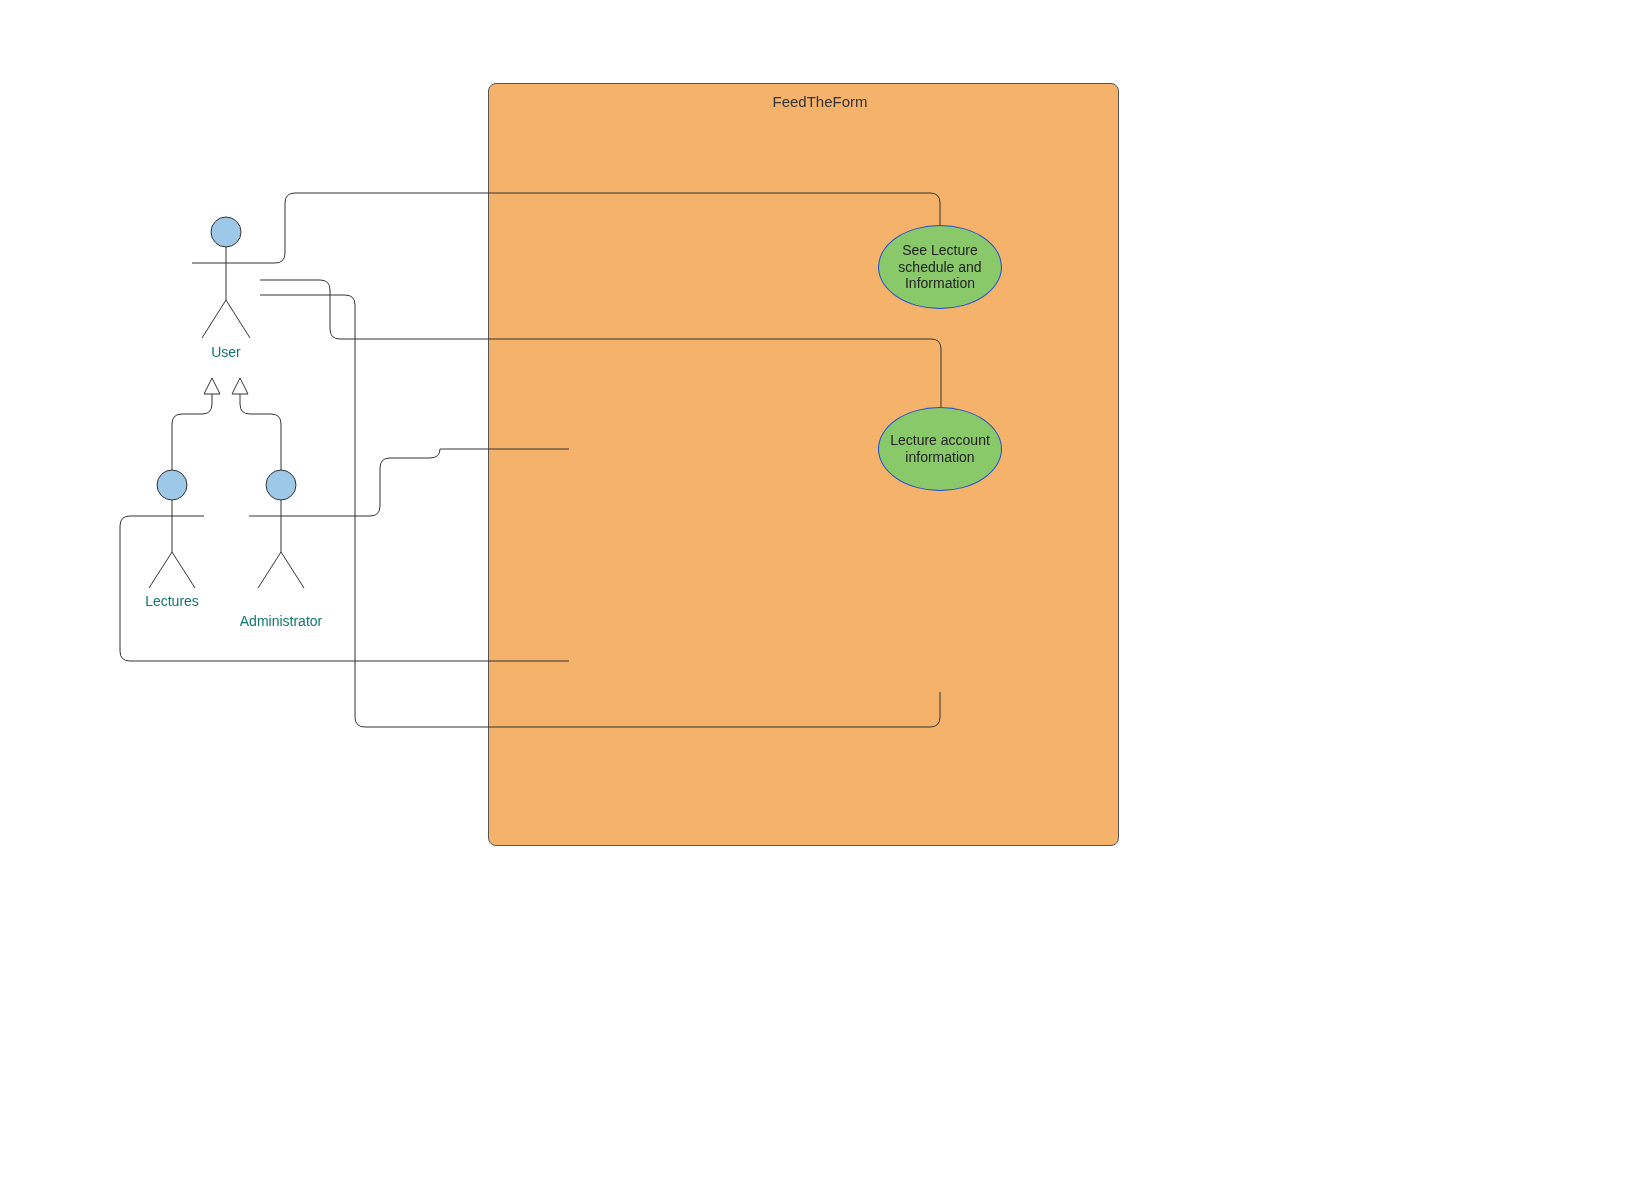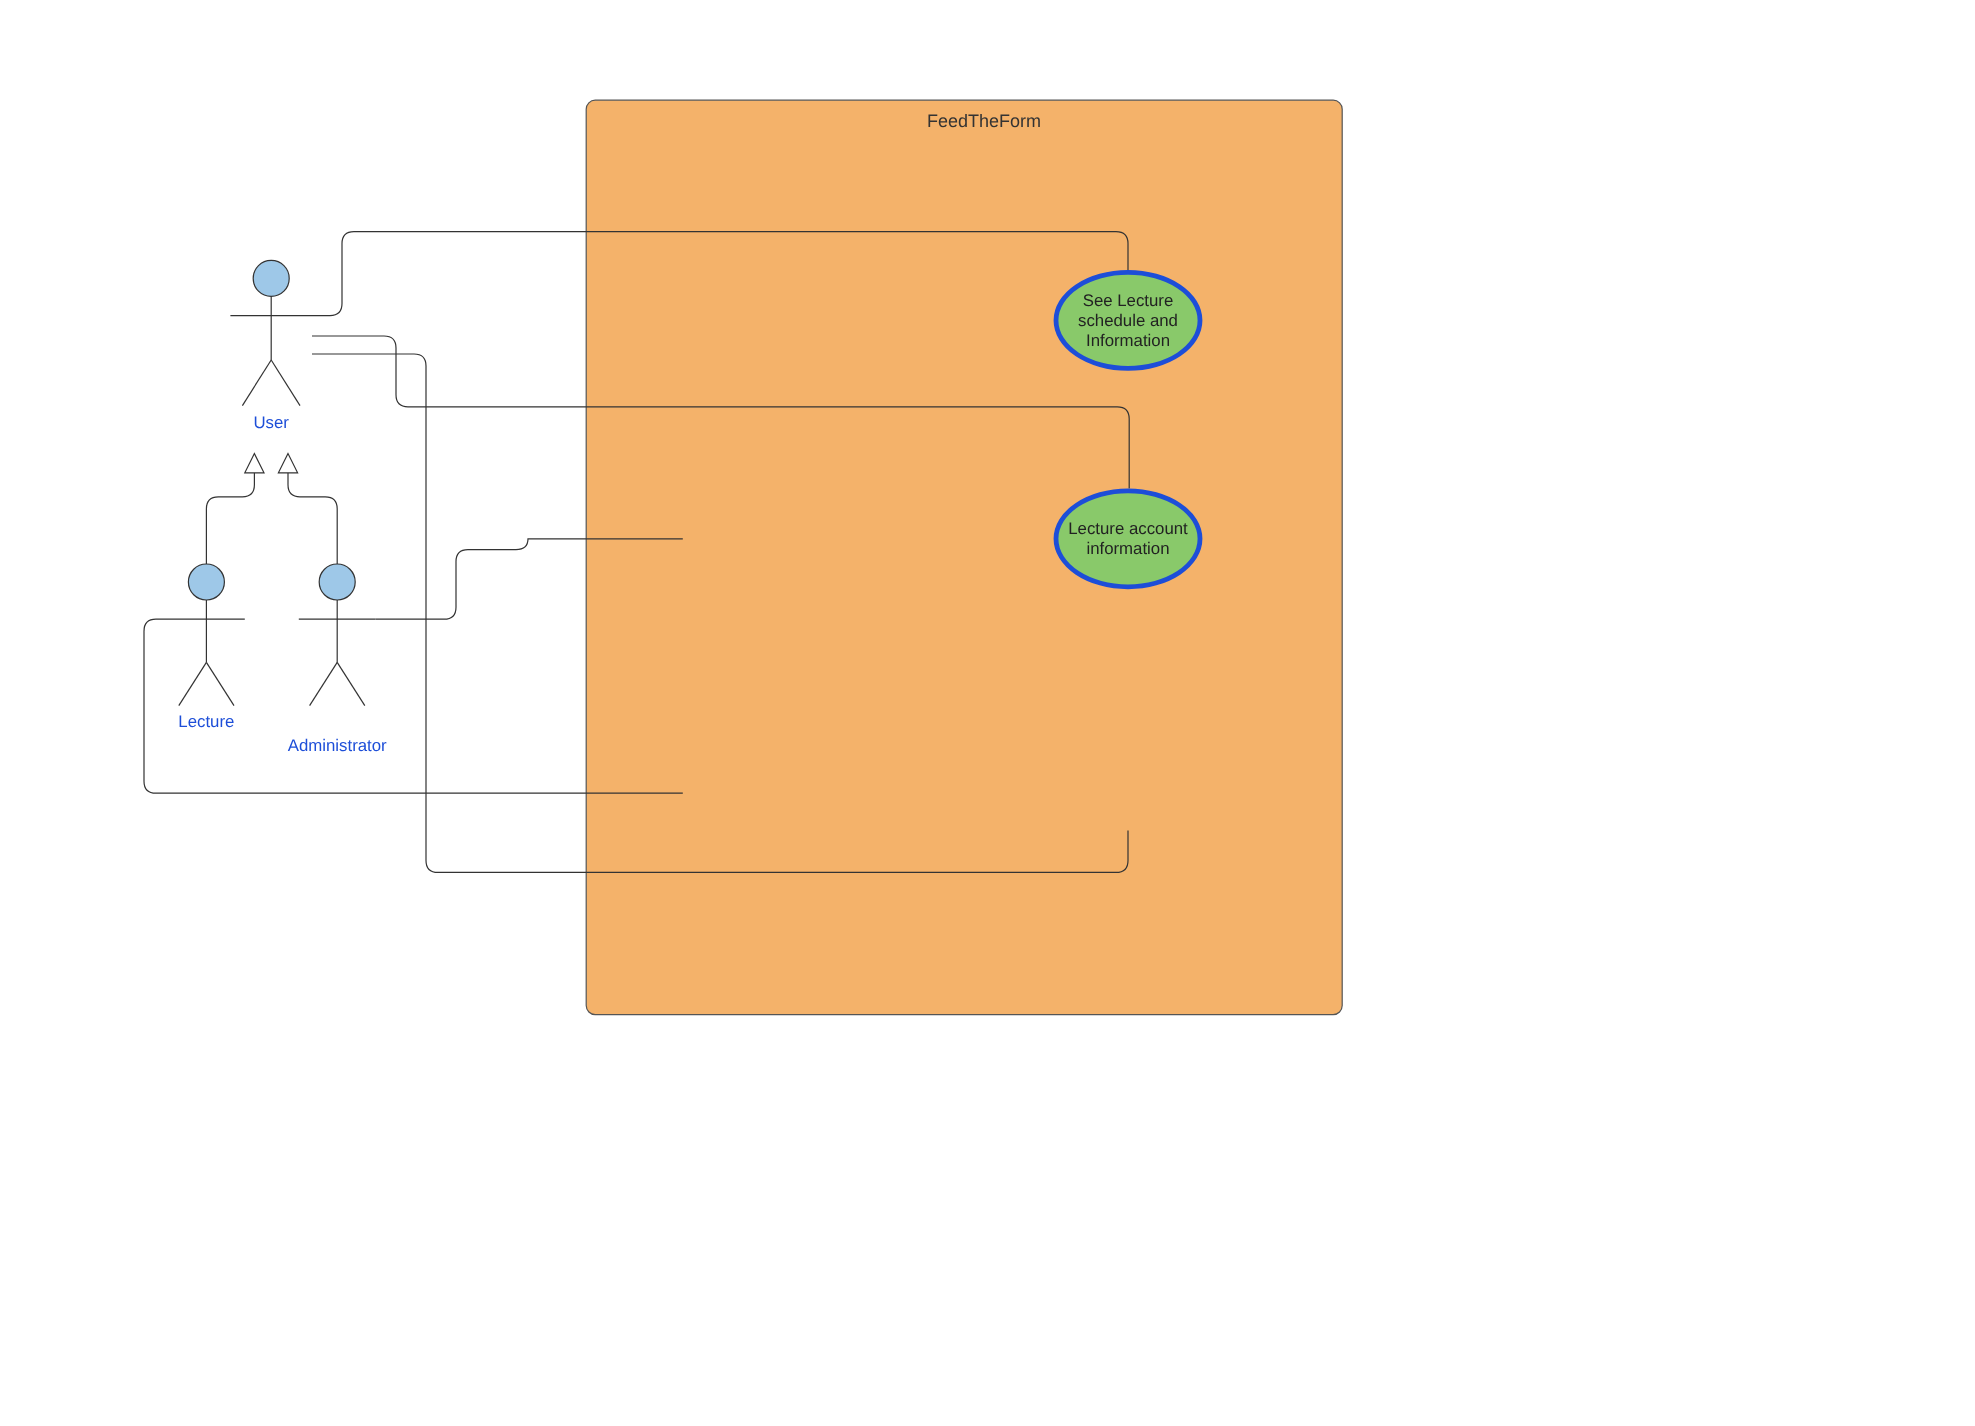--- a/index.html
+++ b/index.html
@@ -24,36 +24,36 @@
     }
     .system-title {
       position: absolute;
       text-align: center;
       font-size: 15px;
       color: #333;
     }
     .usecase {
       position: absolute;
       background: #89c96a;
-      border: 4px solid #1d4ed8;
+      border: 1px solid #1d4ed8;
       border-radius: 50%;
       display: flex;
       align-items: center;
       justify-content: center;
       text-align: center;
       font-size: 14px;
       color: #222;
       line-height: 1.2;
       padding: 6px;
     }
     .actor-label {
       position: absolute;
       text-align: center;
       font-size: 14px;
-      color: #1d4ed8;
+      color: #0f766e;
     }
     svg.wires {
       position: absolute;
       top: 0; left: 0;
       width: 1646px;
       height: 1188px;
       pointer-events: none;
     }
   </style>
 </head>
@@ -105,21 +105,21 @@
     <path d="M260,280 L320,280 Q330,280 330,290 L330,329 Q330,339 340,339 L931,339 Q941,339 941,349 L941,407" stroke="#333" stroke-width="1" fill="none"></path>
 
     <path d="M260,295 L345,295 Q355,295 355,305 L355,717 Q355,727 365,727 L930,727 Q940,727 940,717 L940,692" stroke="#333" stroke-width="1" fill="none"></path>
 
     <path d="M313,516 L370,516 Q380,516 380,506 L380,468 Q380,458 390,458 L430,458 Q440,458 440,449 L440,449 Q440,449 450,449 L569,449" stroke="#333" stroke-width="1" fill="none"></path>
 
     <path d="M140,516 L130,516 Q120,516 120,526 L120,651 Q120,661 130,661 L569,661" stroke="#333" stroke-width="1" fill="none"></path>
   </svg>
 
   <div class="actor-label" style="left:200px; top:344px; width:52px;">User</div>
-  <div class="actor-label" style="left:142px; top:593px; width:60px;">Lecture</div>
+  <div class="actor-label" style="left:142px; top:593px; width:60px;">Lectures</div>
   <div class="actor-label" style="left:235px; top:593px; width:92px;margin-top:20px;">Administrator</div>
 
   <div class="usecase" style="left:878px; top:225px; width:124px; height:84px;">See Lecture schedule and Information</div>
 
 
   <div class="usecase" style="left:878px; top:407px; width:124px; height:84px;">Lecture account information</div>
 
 
 
 </div>

